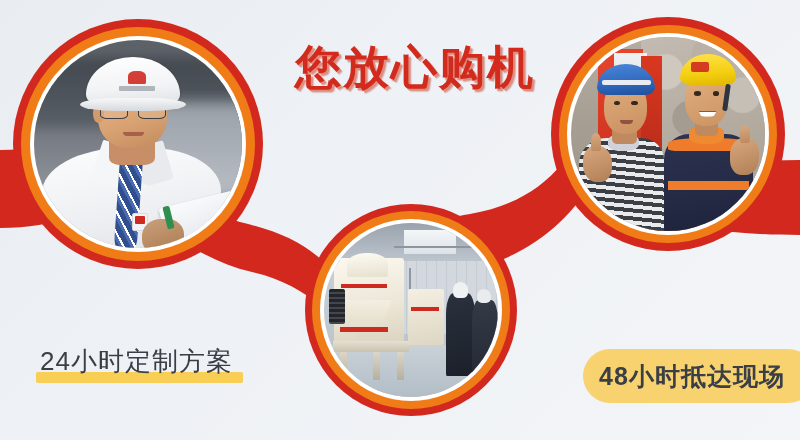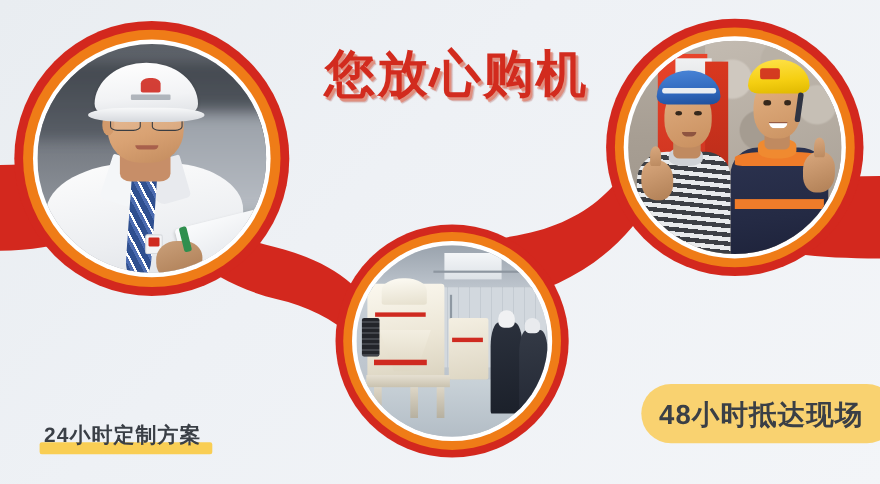--- a/index.html
+++ b/index.html
@@ -273,26 +273,25 @@
   
   #caption-left {
     position: absolute;
     left: 36px;
     top: 344px;
     z-index: 6;
   }
   #caption-left .txt {
     position: relative;
     display: inline-block;
-    font-size: 19px;
-    font-weight: bold;
+    font-size: 26px;
+    font-weight: normal;
     color: #3a3f46;
     letter-spacing: 1px;
     padding: 0 4px 2px 4px;
-    margin-top: 39px;
   }
   #caption-left .txt::after {
     content: "";
     position: absolute;
     left: 0;
     right: -6px;
     bottom: -2px;
     height: 11px;
     background: #f9ce54;
     border-radius: 2px;

